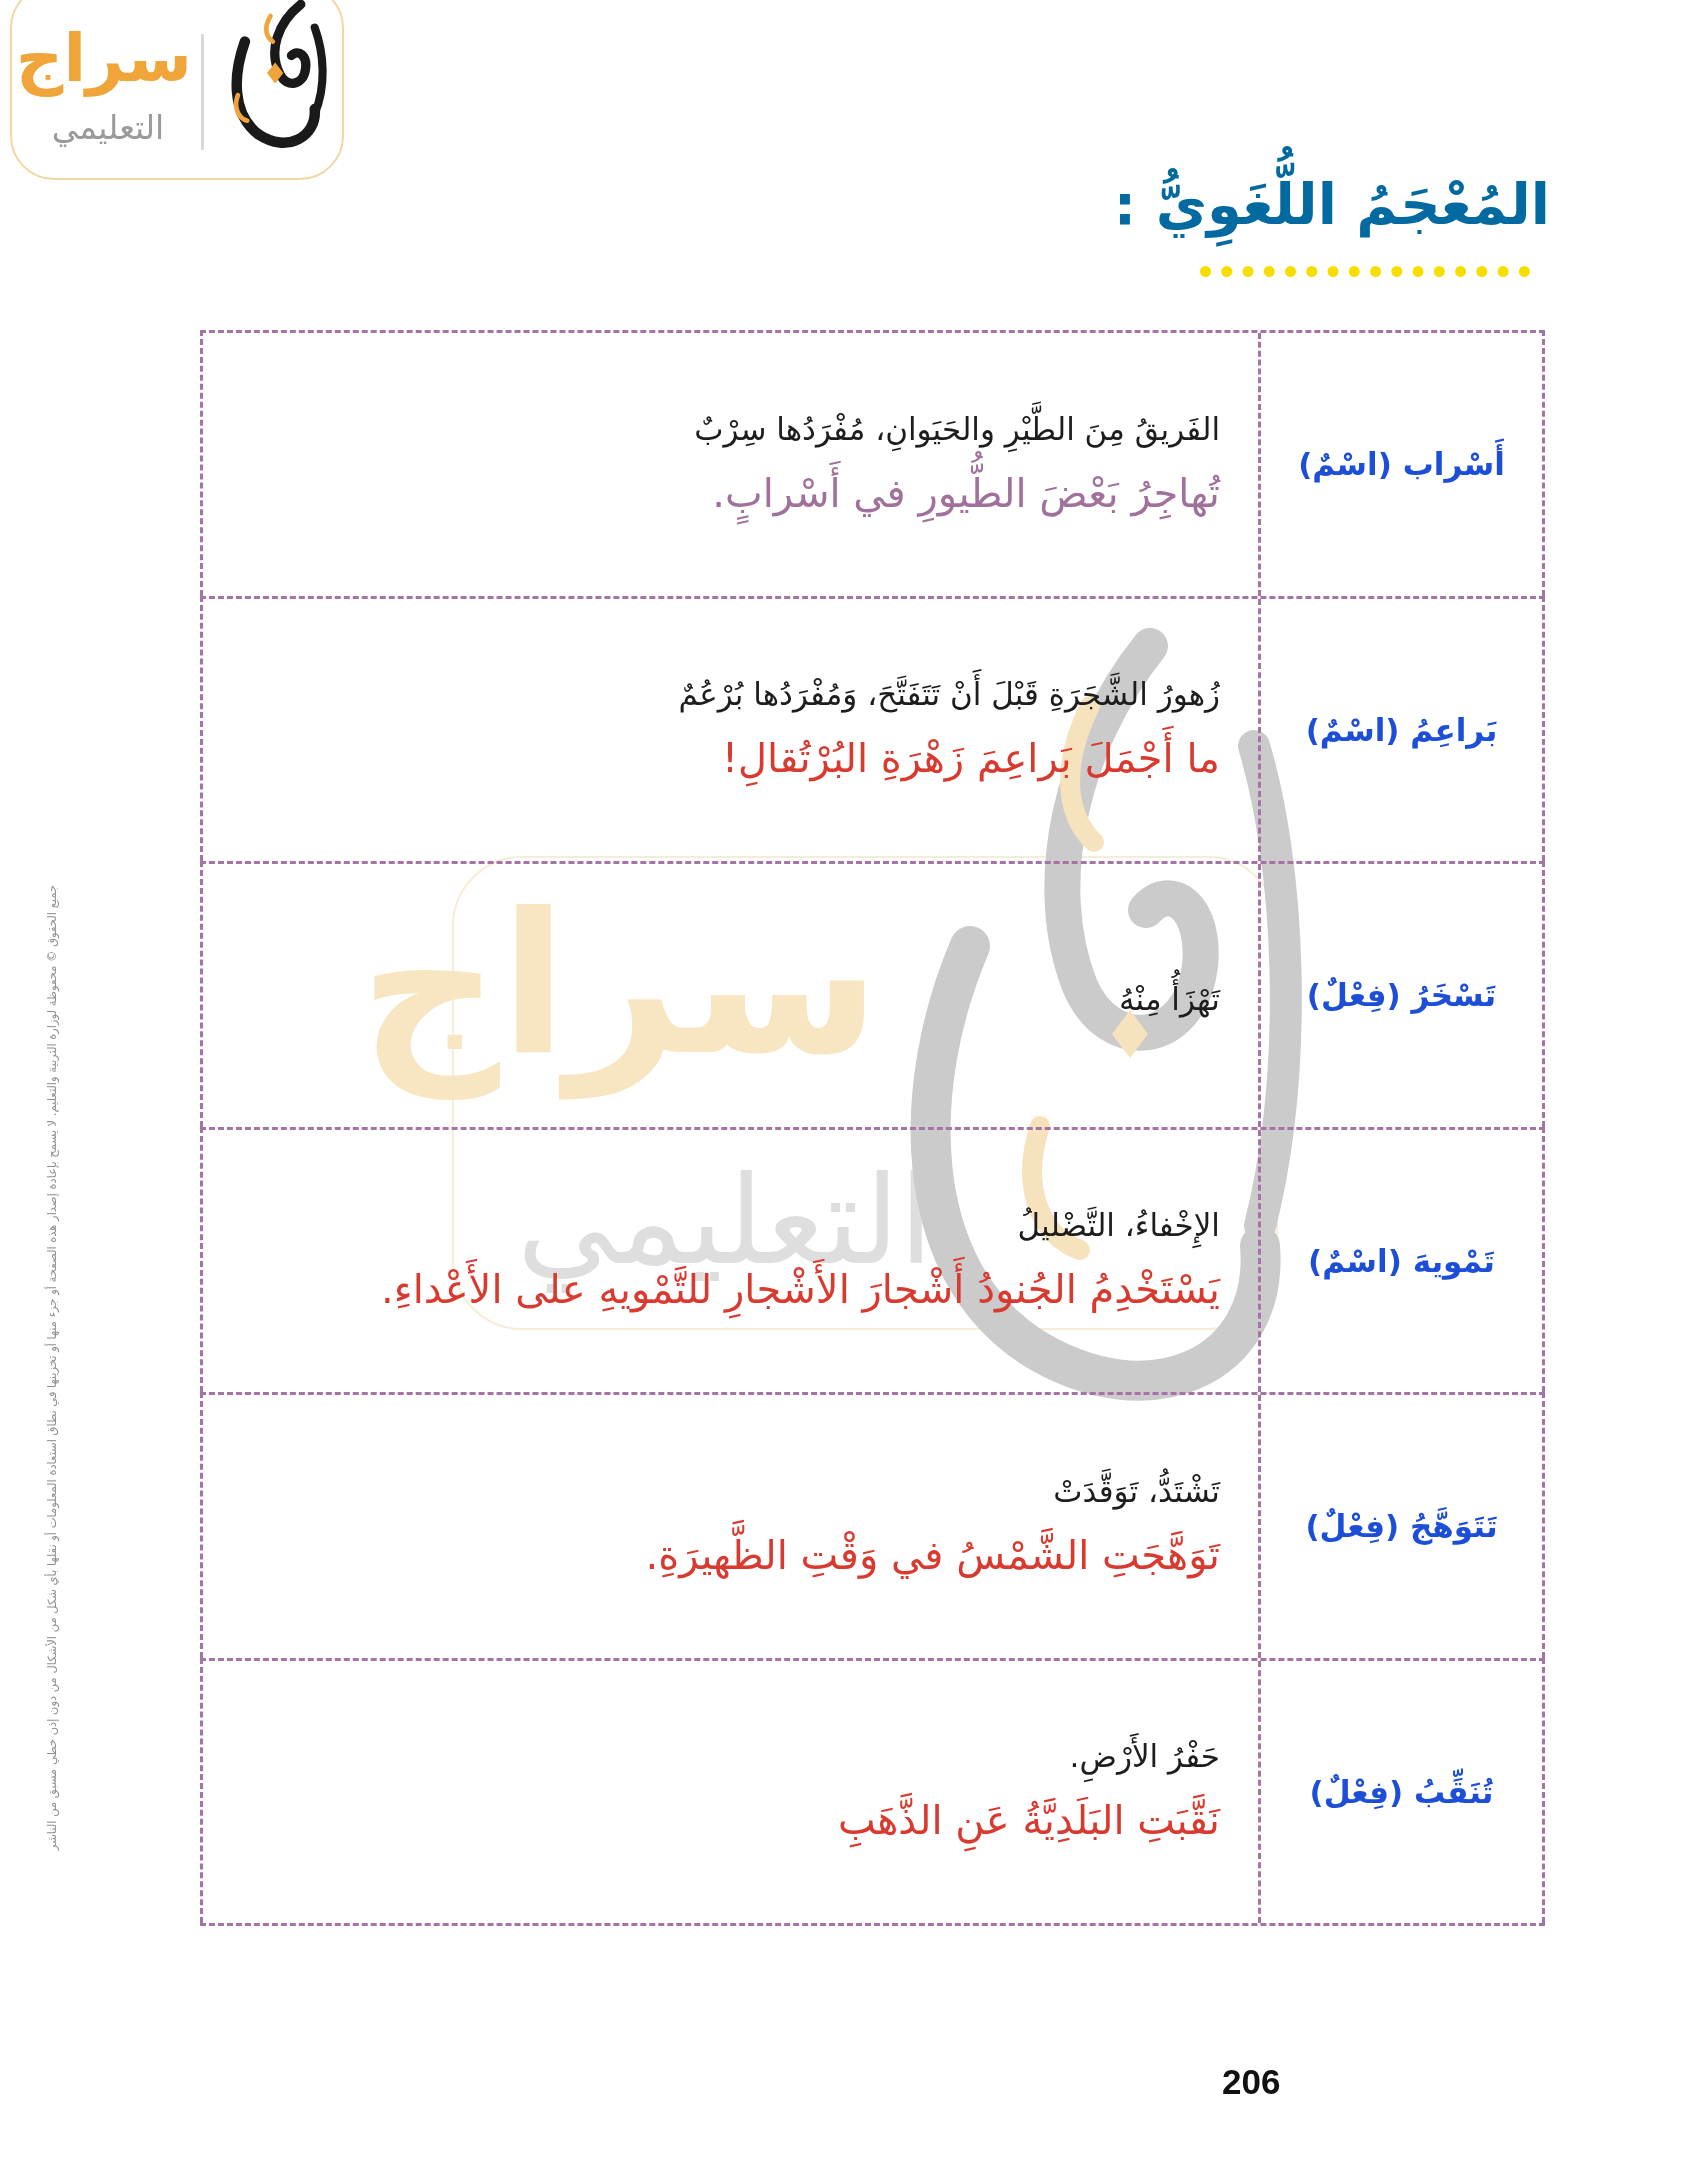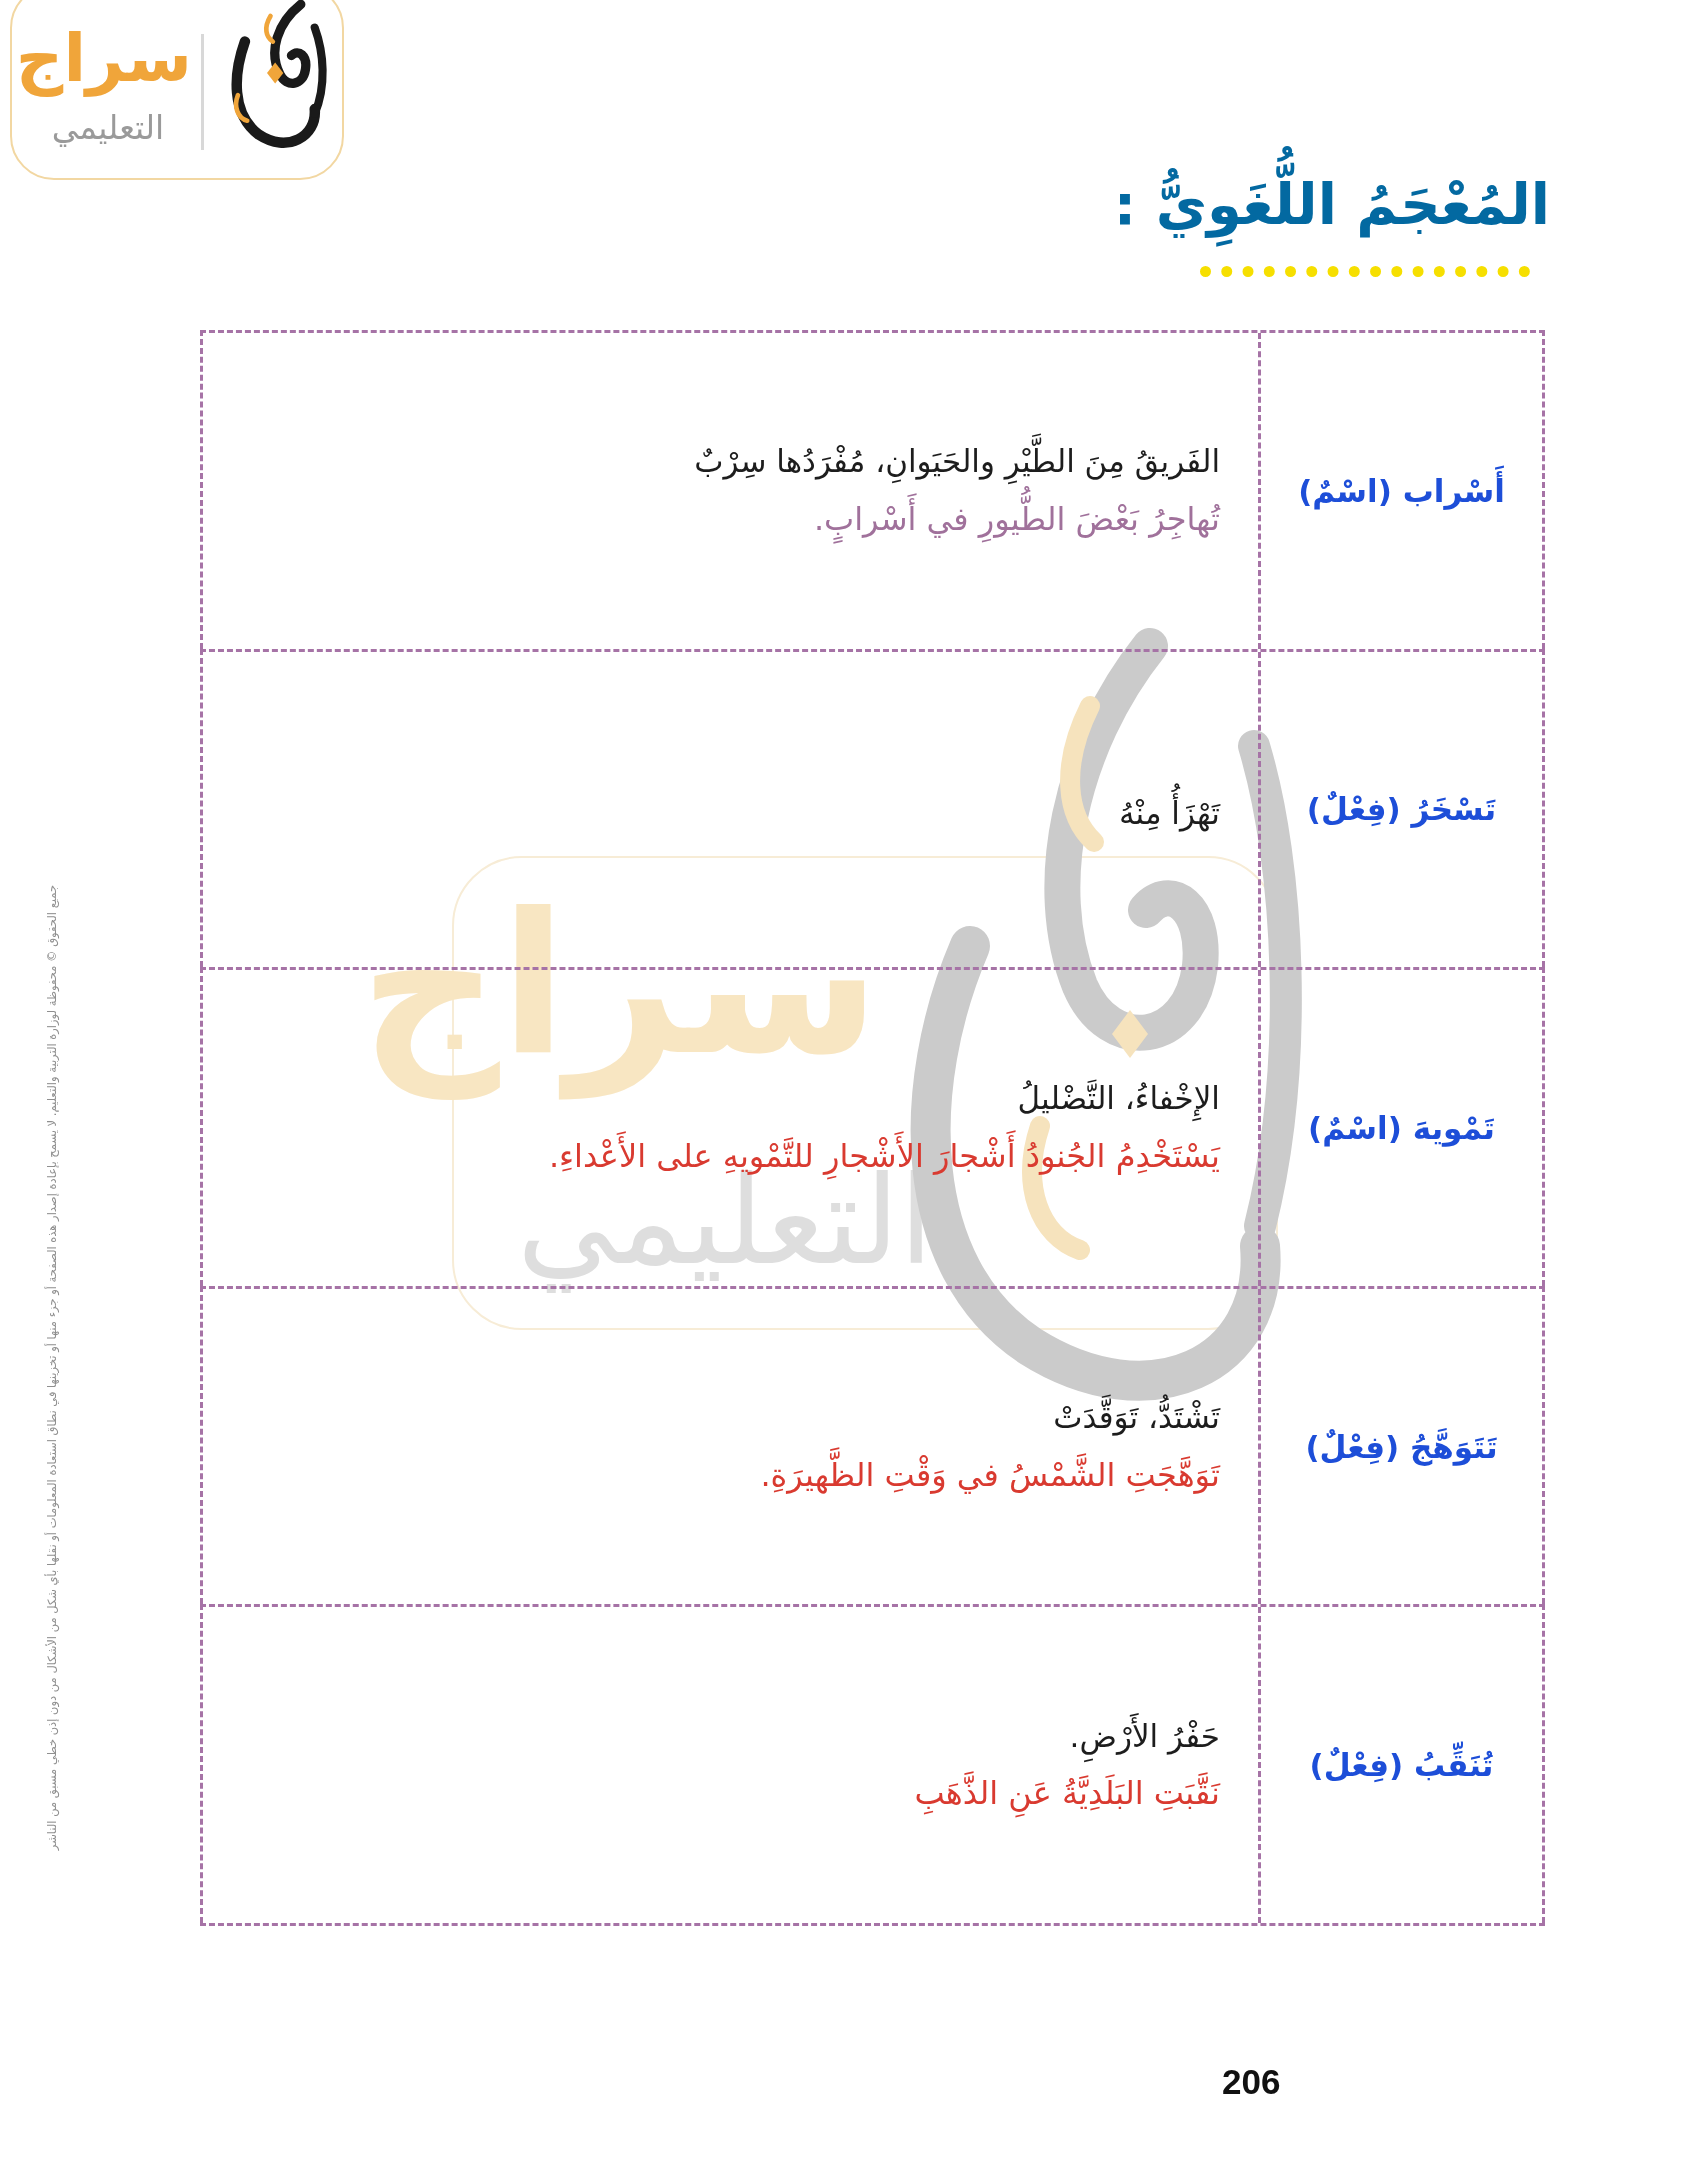--- a/index.html
+++ b/index.html
@@ -59,21 +59,21 @@
   }
   .grow{
     flex:1;display:flex;flex-direction:row;box-sizing:border-box;
     border-top:3px dashed #a673a6;border-left:3px dashed #a673a6;border-right:3px dashed #a673a6;
   }
   .cell-def{
     width:1055px;box-sizing:border-box;display:flex;flex-direction:column;
     justify-content:center;direction:rtl;text-align:right;padding:0 38px 0 18px;
   }
   .definition{color:#1d1d1d;font-size:31px;line-height:1.45;padding:14px 0 6px 0;}
-  .example{font-size:32px;line-height:1.45;padding:6px 0 14px 0;}
+  .example{font-size:40px;line-height:1.45;padding:6px 0 14px 0;}
   .cell-word{
     flex:1;box-sizing:border-box;border-left:3px dashed #a673a6;
     display:flex;align-items:center;justify-content:center;direction:rtl;
     font-size:31px;font-weight:bold;color:#1d4ed8;padding:0 8px;text-align:center;
   }
   
   .page-number{
     position:absolute;left:1222px;top:2062px;font-size:35px;font-weight:bold;
     color:#111;font-family:Liberation Sans, sans-serif;z-index:2;
   }
@@ -117,20 +117,27 @@
 <div class="glossary">
 
   <div class="grow">
     <div class="cell-def">
       <div class="definition">الفَريقُ مِنَ الطَّيْرِ والحَيَوانِ، مُفْرَدُها سِرْبٌ</div>
       <div class="example" style="color: rgb(160, 113, 155);">تُهاجِرُ بَعْضَ الطُّيورِ في أَسْرابٍ.</div>
     </div>
     <div class="cell-word">أَسْراب (اسْمٌ)</div>
   </div>
 
+  <div class="grow">
+    <div class="cell-def">
+      <div class="definition">زُهورُ الشَّجَرَةِ قَبْلَ أَنْ تَتَفَتَّحَ، وَمُفْرَدُها بُرْعُمٌ</div>
+      <div class="example" style="color: rgb(217, 58, 48);">ما أَجْمَلَ بَراعِمَ زَهْرَةِ البُرْتُقالِ!</div>
+    </div>
+    <div class="cell-word">بَراعِمُ (اسْمٌ)</div>
+  </div>
 
   <div class="grow">
     <div class="cell-def">
       <div class="definition">تَهْزَأُ مِنْهُ</div>
     </div>
     <div class="cell-word">تَسْخَرُ (فِعْلٌ)</div>
   </div>
 
   <div class="grow">
     <div class="cell-def">

